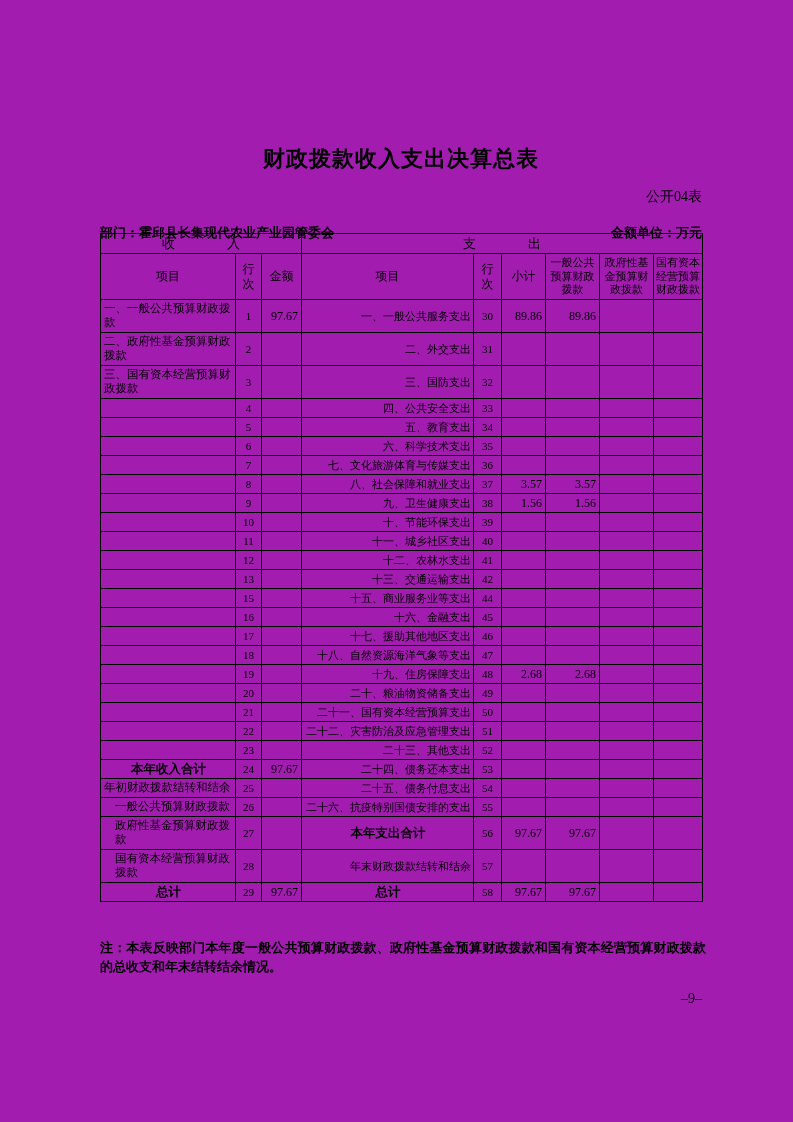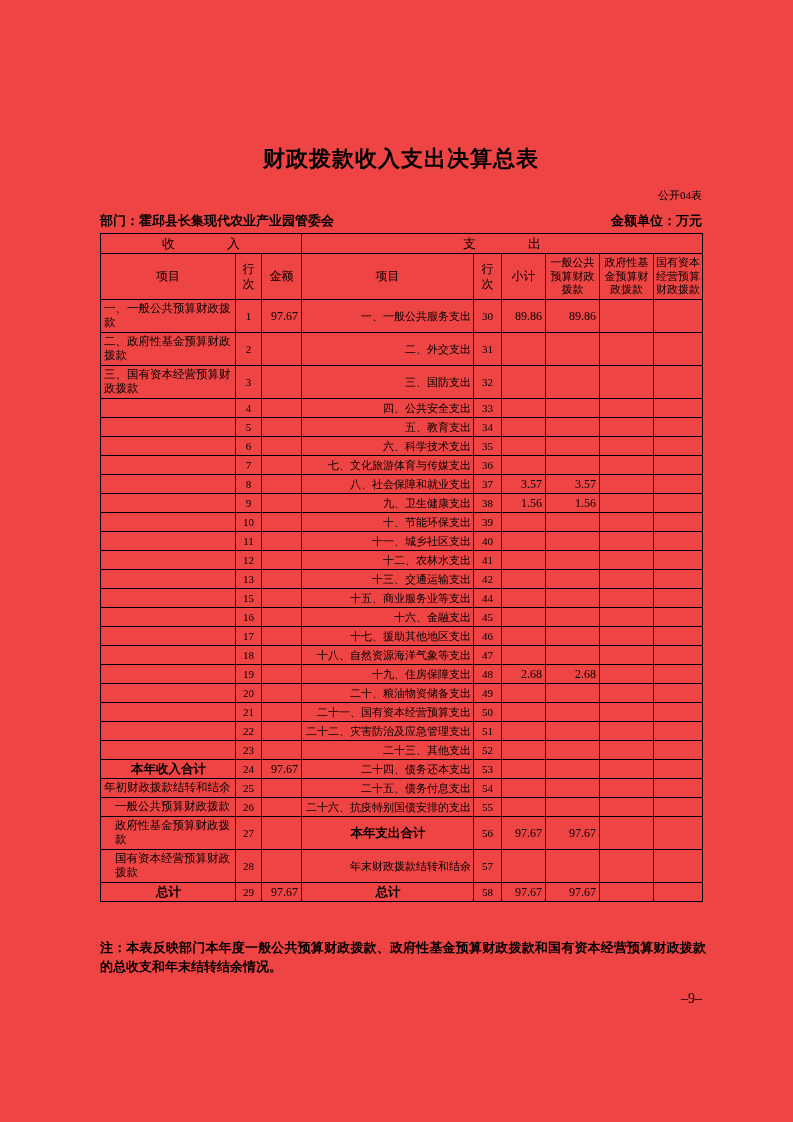--- a/index.html
+++ b/index.html
@@ -6,33 +6,33 @@
   html, body { background: #e8e8e8; }
   body {
     width: 793px; height: 1122px;
     font-family: "Liberation Serif", "DejaVu Serif", serif;
     color: #000;
     position: relative;
   }
   .page {
     position: absolute; left: 0; top: 0;
     width: 793px; height: 1122px;
-    background: #ef4444;
+    background: #a21caf;
     overflow: hidden;
   }
   .title {
     position: absolute; top: 144px; left: 96px; width: 610px;
     text-align: center; font-size: 22px; font-weight: bold; letter-spacing: 1px;
   }
   .form-label {
     position: absolute; top: 188px; left: 96px; width: 606px;
-    text-align: right; font-size: 11px;
+    text-align: right; font-size: 14px;
   }
   .meta {
-    position: absolute; top: 212px; left: 100px; width: 602px;
+    position: absolute; top: 224px; left: 100px; width: 602px;
     display: flex; justify-content: space-between;
     font-size: 13px; font-weight: bold;
   }
   table.main {
     position: absolute; top: 233px; left: 100px; width: 602px;
     border-collapse: collapse; table-layout: fixed;
   }
   .main th, .main td {
     border: 1px solid #000;
     padding: 0 2px;

